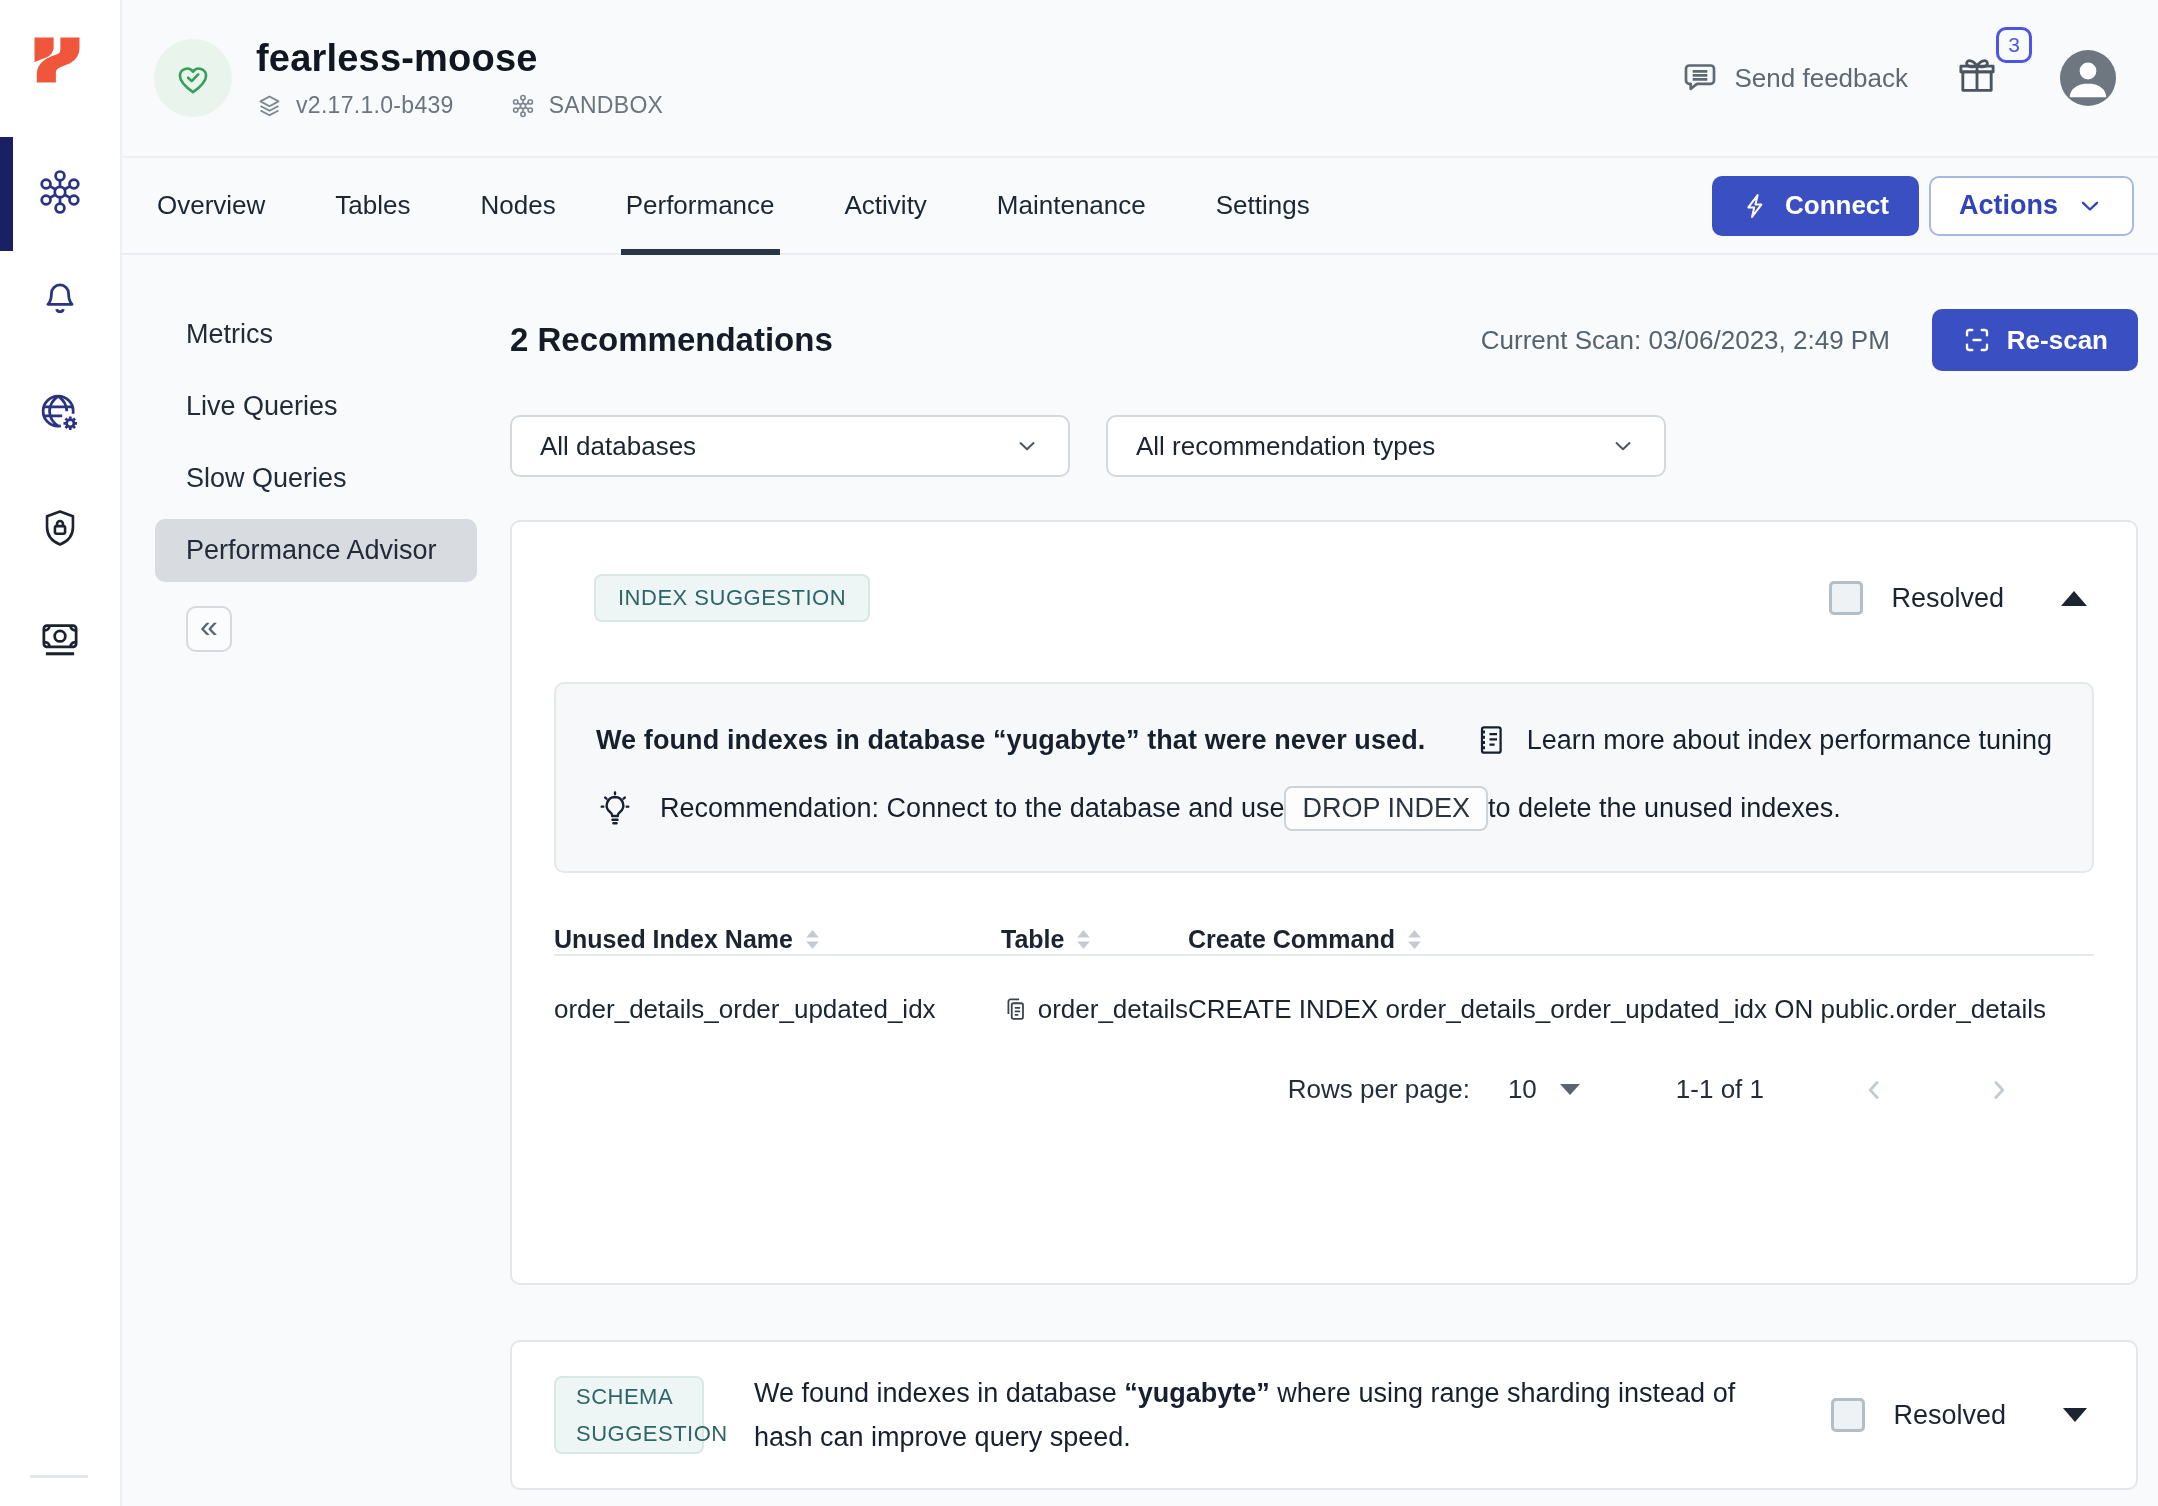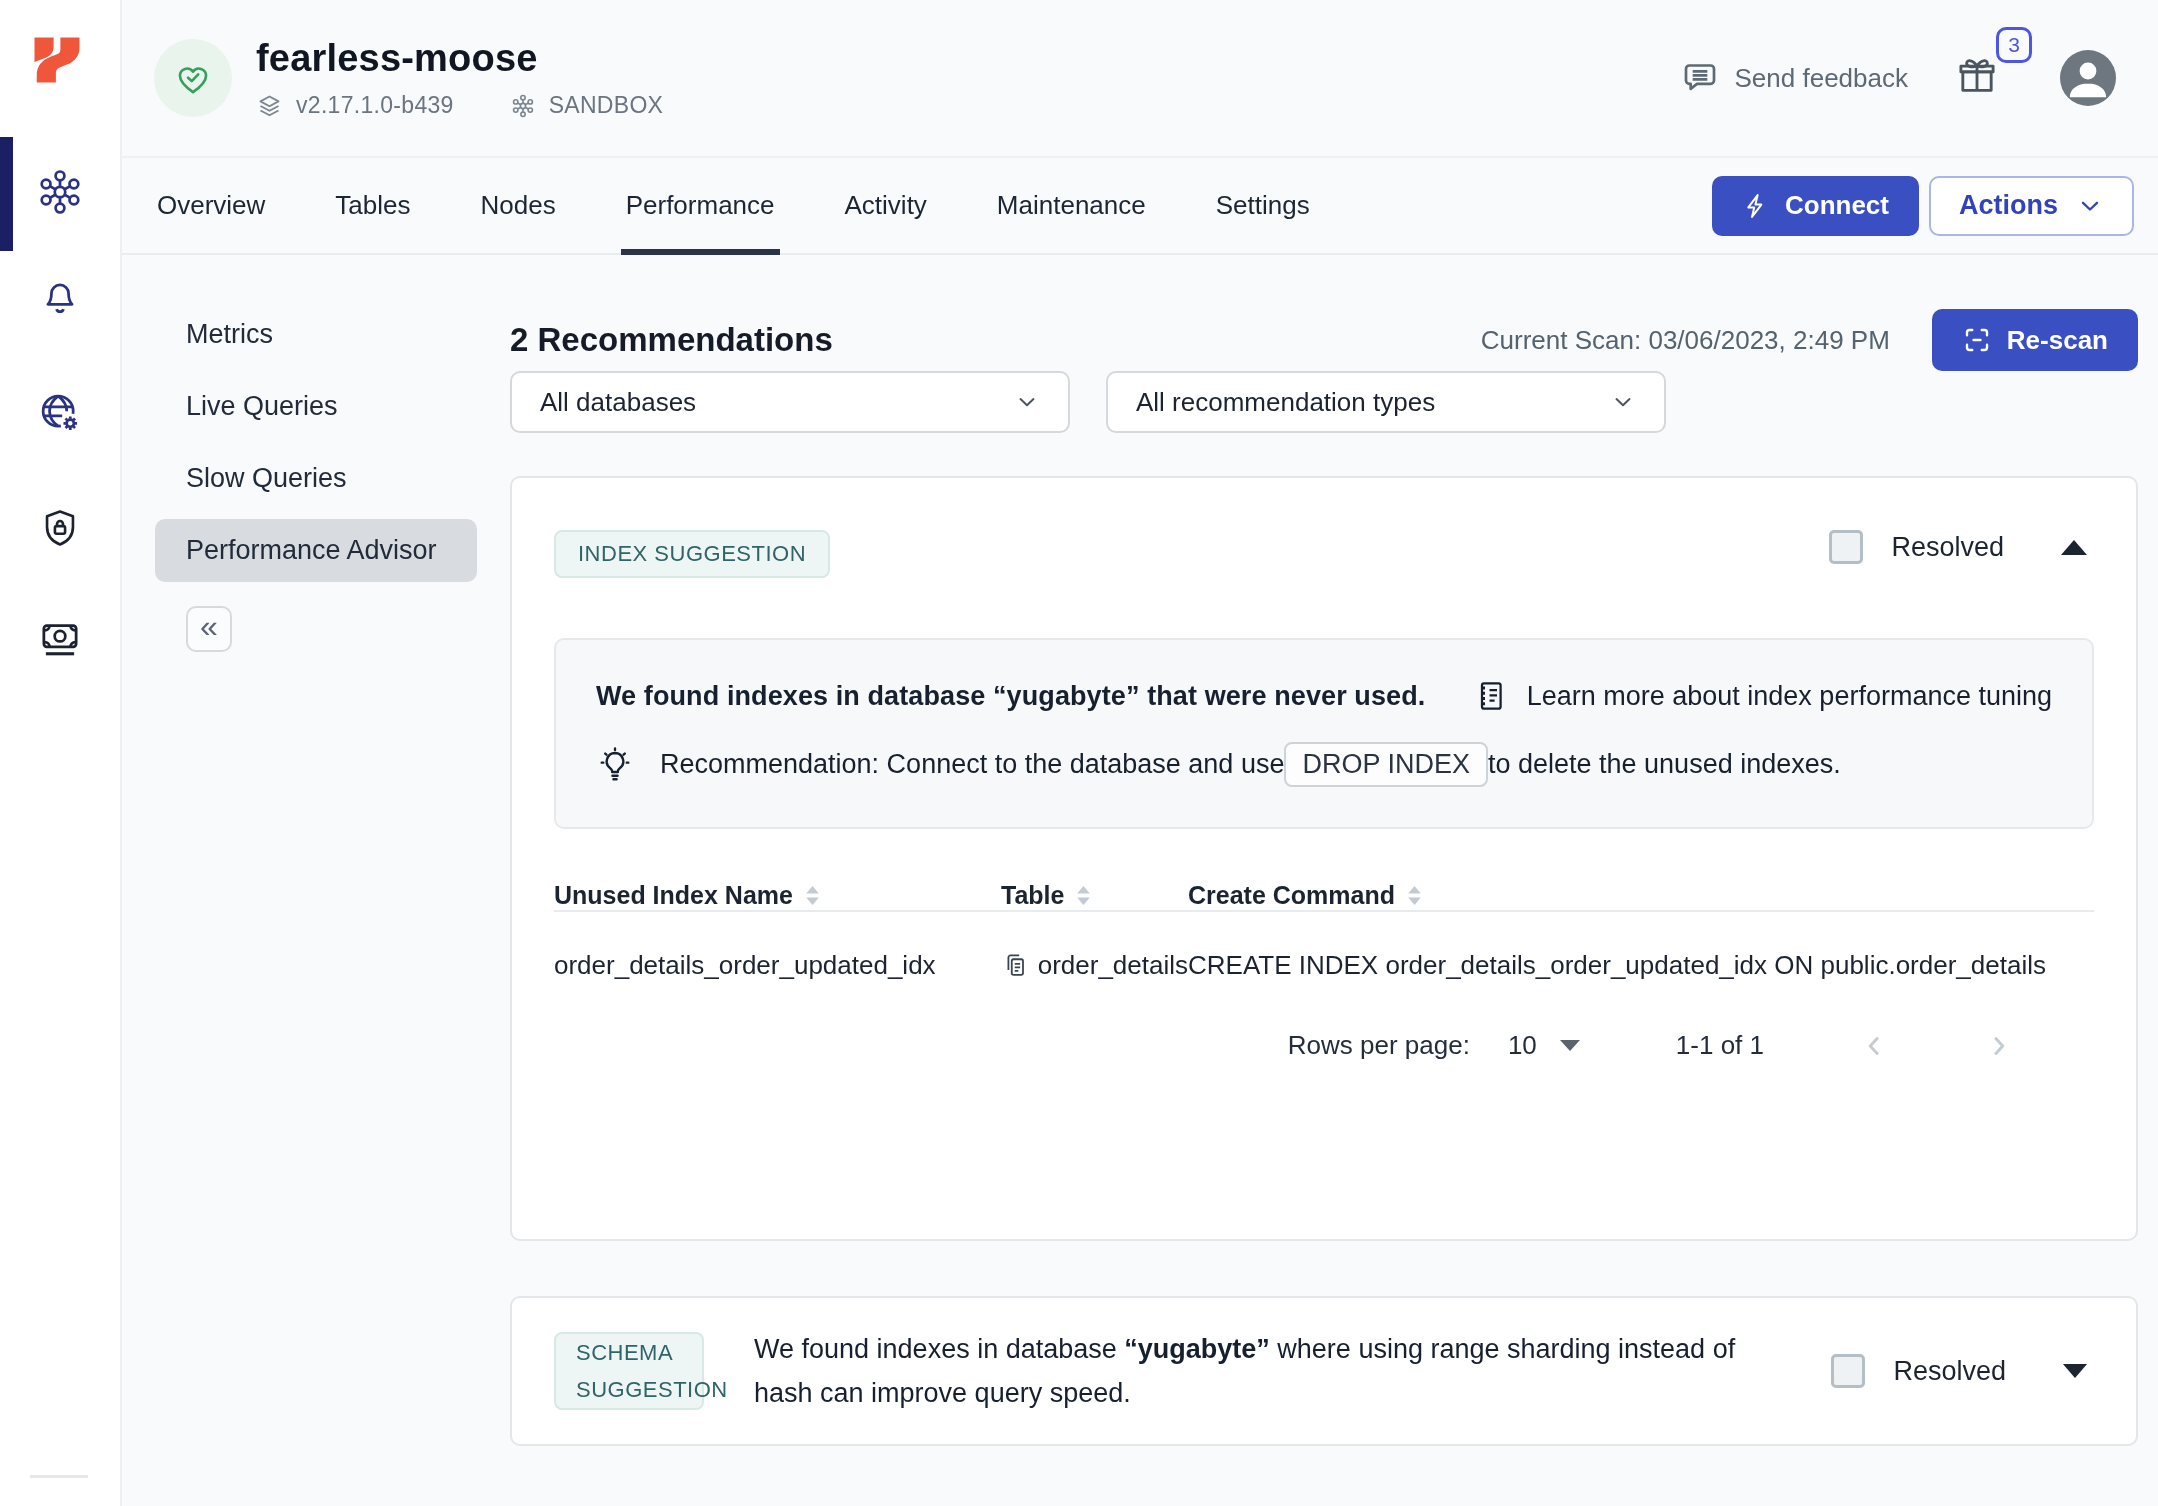--- a/index.html
+++ b/index.html
@@ -38,26 +38,26 @@
   .content { position:absolute; left:122px; top:255px; right:0; bottom:0; }
   .subnav { position:absolute; left:33px; top:48px; width:322px; display:flex; flex-direction:column; gap:9px; }
   .subnav-item { height:63px; display:flex; align-items:center; padding:0 31px; font-size:27px; color:#222b39; border-radius:10px; cursor:pointer; white-space:nowrap; }
   .subnav-item.active { background:#d8dce1; }
   .collapse-btn { margin-top:15px; margin-left:31px; width:46px; height:46px; border:2px solid #d6dade; border-radius:10px; background:#fbfcfd; color:#5a6474; font-size:32px; line-height:1; display:flex; align-items:center; justify-content:center; padding-bottom:6px; cursor:pointer; }
   .main { position:absolute; left:388px; right:20px; top:0; }
   .main-head { margin-top:54px; display:flex; align-items:center; }
   .main-title { font-size:33px; font-weight:700; color:#151c28; }
   .head-right { margin-left:auto; display:flex; align-items:center; gap:42px; }
   .scan-text { font-size:26px; color:#55626f; }
-  .filters { display:flex; gap:36px; }
+  .filters { margin-top:44px; display:flex; gap:36px; }
   .select { width:560px; height:62px; background:#fff; border:2px solid #d4d9de; border-radius:10px; display:flex; align-items:center; padding:0 28px; font-size:26px; color:#1b2430; cursor:pointer; }
   .select .chev { margin-left:auto; }
   .card { background:#fff; border:2px solid #e3e6ea; border-radius:10px; }
   .card-index { margin-top:43px; height:765px; padding:52px 42px 0; }
-  .card-head { display:flex; align-items:flex-start; }
+  .card-head { display:flex; align-items:center;margin-left:40px; }
   .badge { background:#edf6f4; border:2px solid #d7e8e5; color:#2f6468; font-size:22px; font-weight:500; letter-spacing:.5px; padding:0 22px; height:48px; display:inline-flex; align-items:center; border-radius:8px; white-space:nowrap; }
   .resolve-group { margin-left:auto; display:flex; align-items:center; gap:28px; font-size:27px; color:#1b2430; }
   .checkbox { width:34px; height:34px; border:3px solid #b4bec7; background:#eef2f5; border-radius:5px; cursor:pointer; flex:0 0 auto; }
   .tri-btn { margin-left:22px; background:none; border:none; cursor:pointer; display:flex; align-items:center; padding:6px; }
   .summary-box { margin-top:60px; background:#f7f8f9; border:2px solid #e6e9ec; border-radius:10px; padding:38px 40px 40px; }
   .summary-line1 { display:flex; align-items:center; font-size:27px; color:#17202e; }
   .bold-line { font-weight:700; letter-spacing:.1px; }
   .learn { margin-left:auto; display:flex; align-items:center; gap:18px; font-weight:400; color:#17202e; cursor:pointer; }
   .summary-line2 { margin-top:28px; display:flex; align-items:center; font-size:27px; color:#17202e; }
   .summary-line2 .bulb { margin-right:26px; flex:0 0 auto; }

